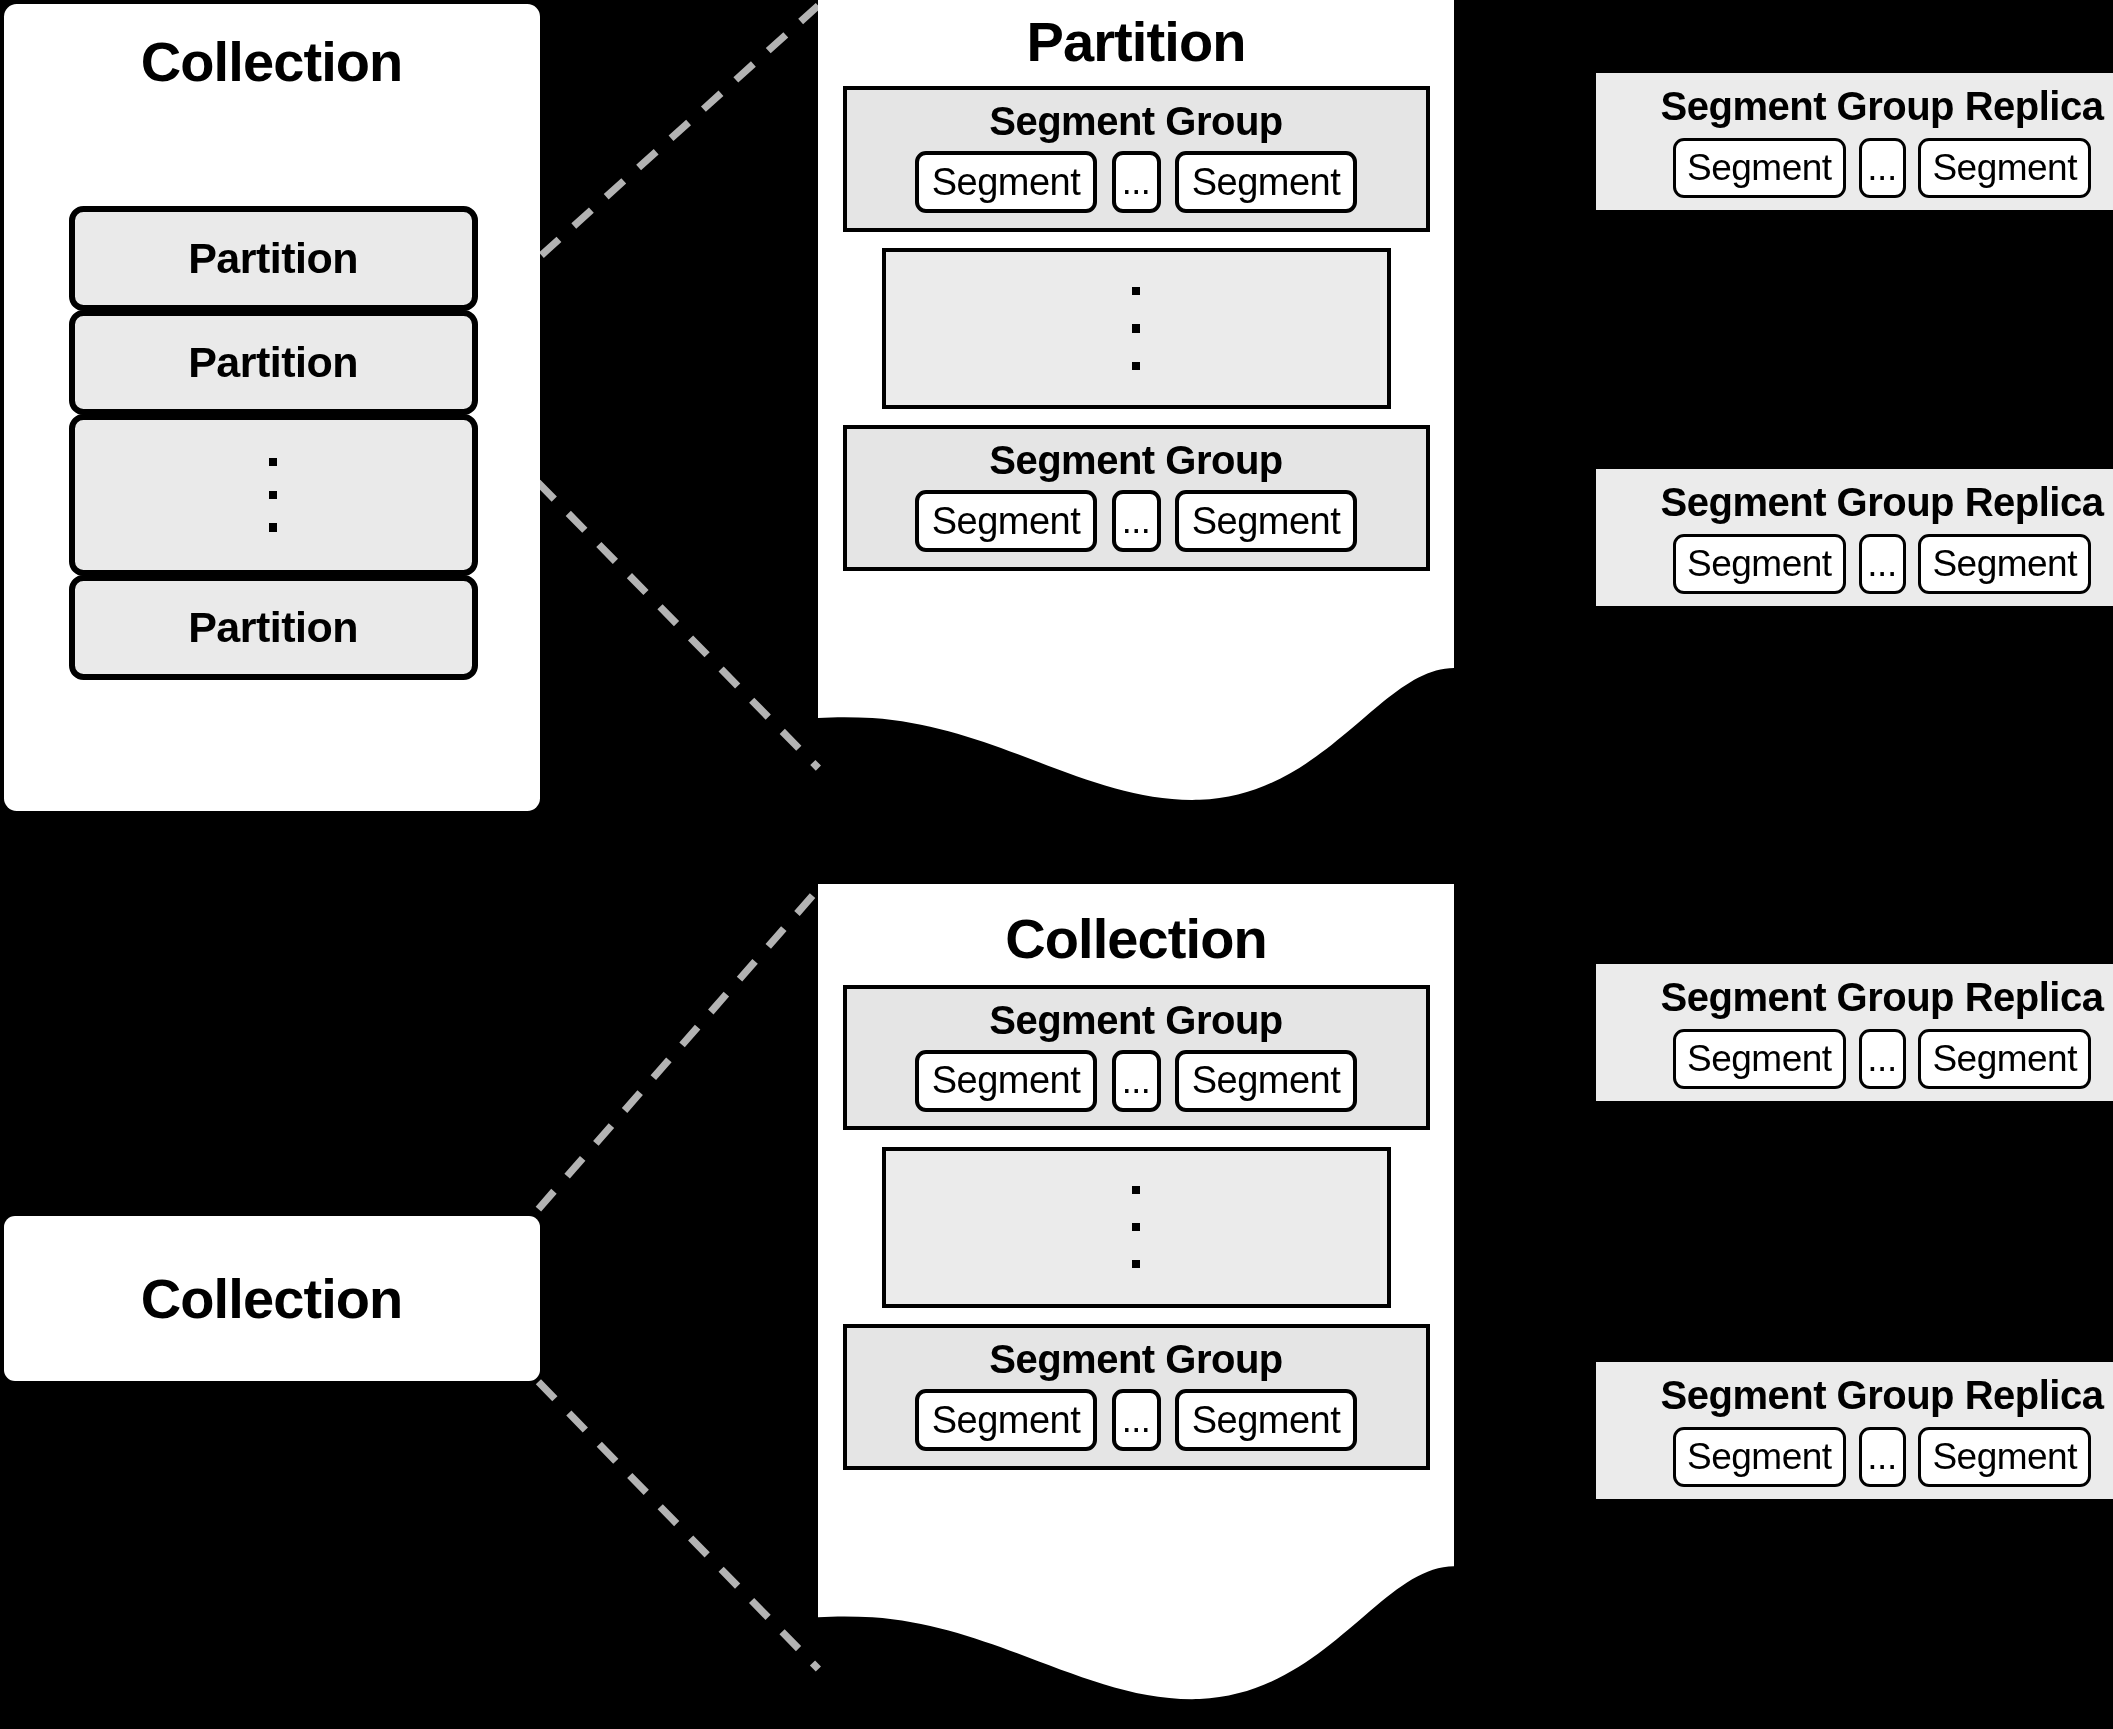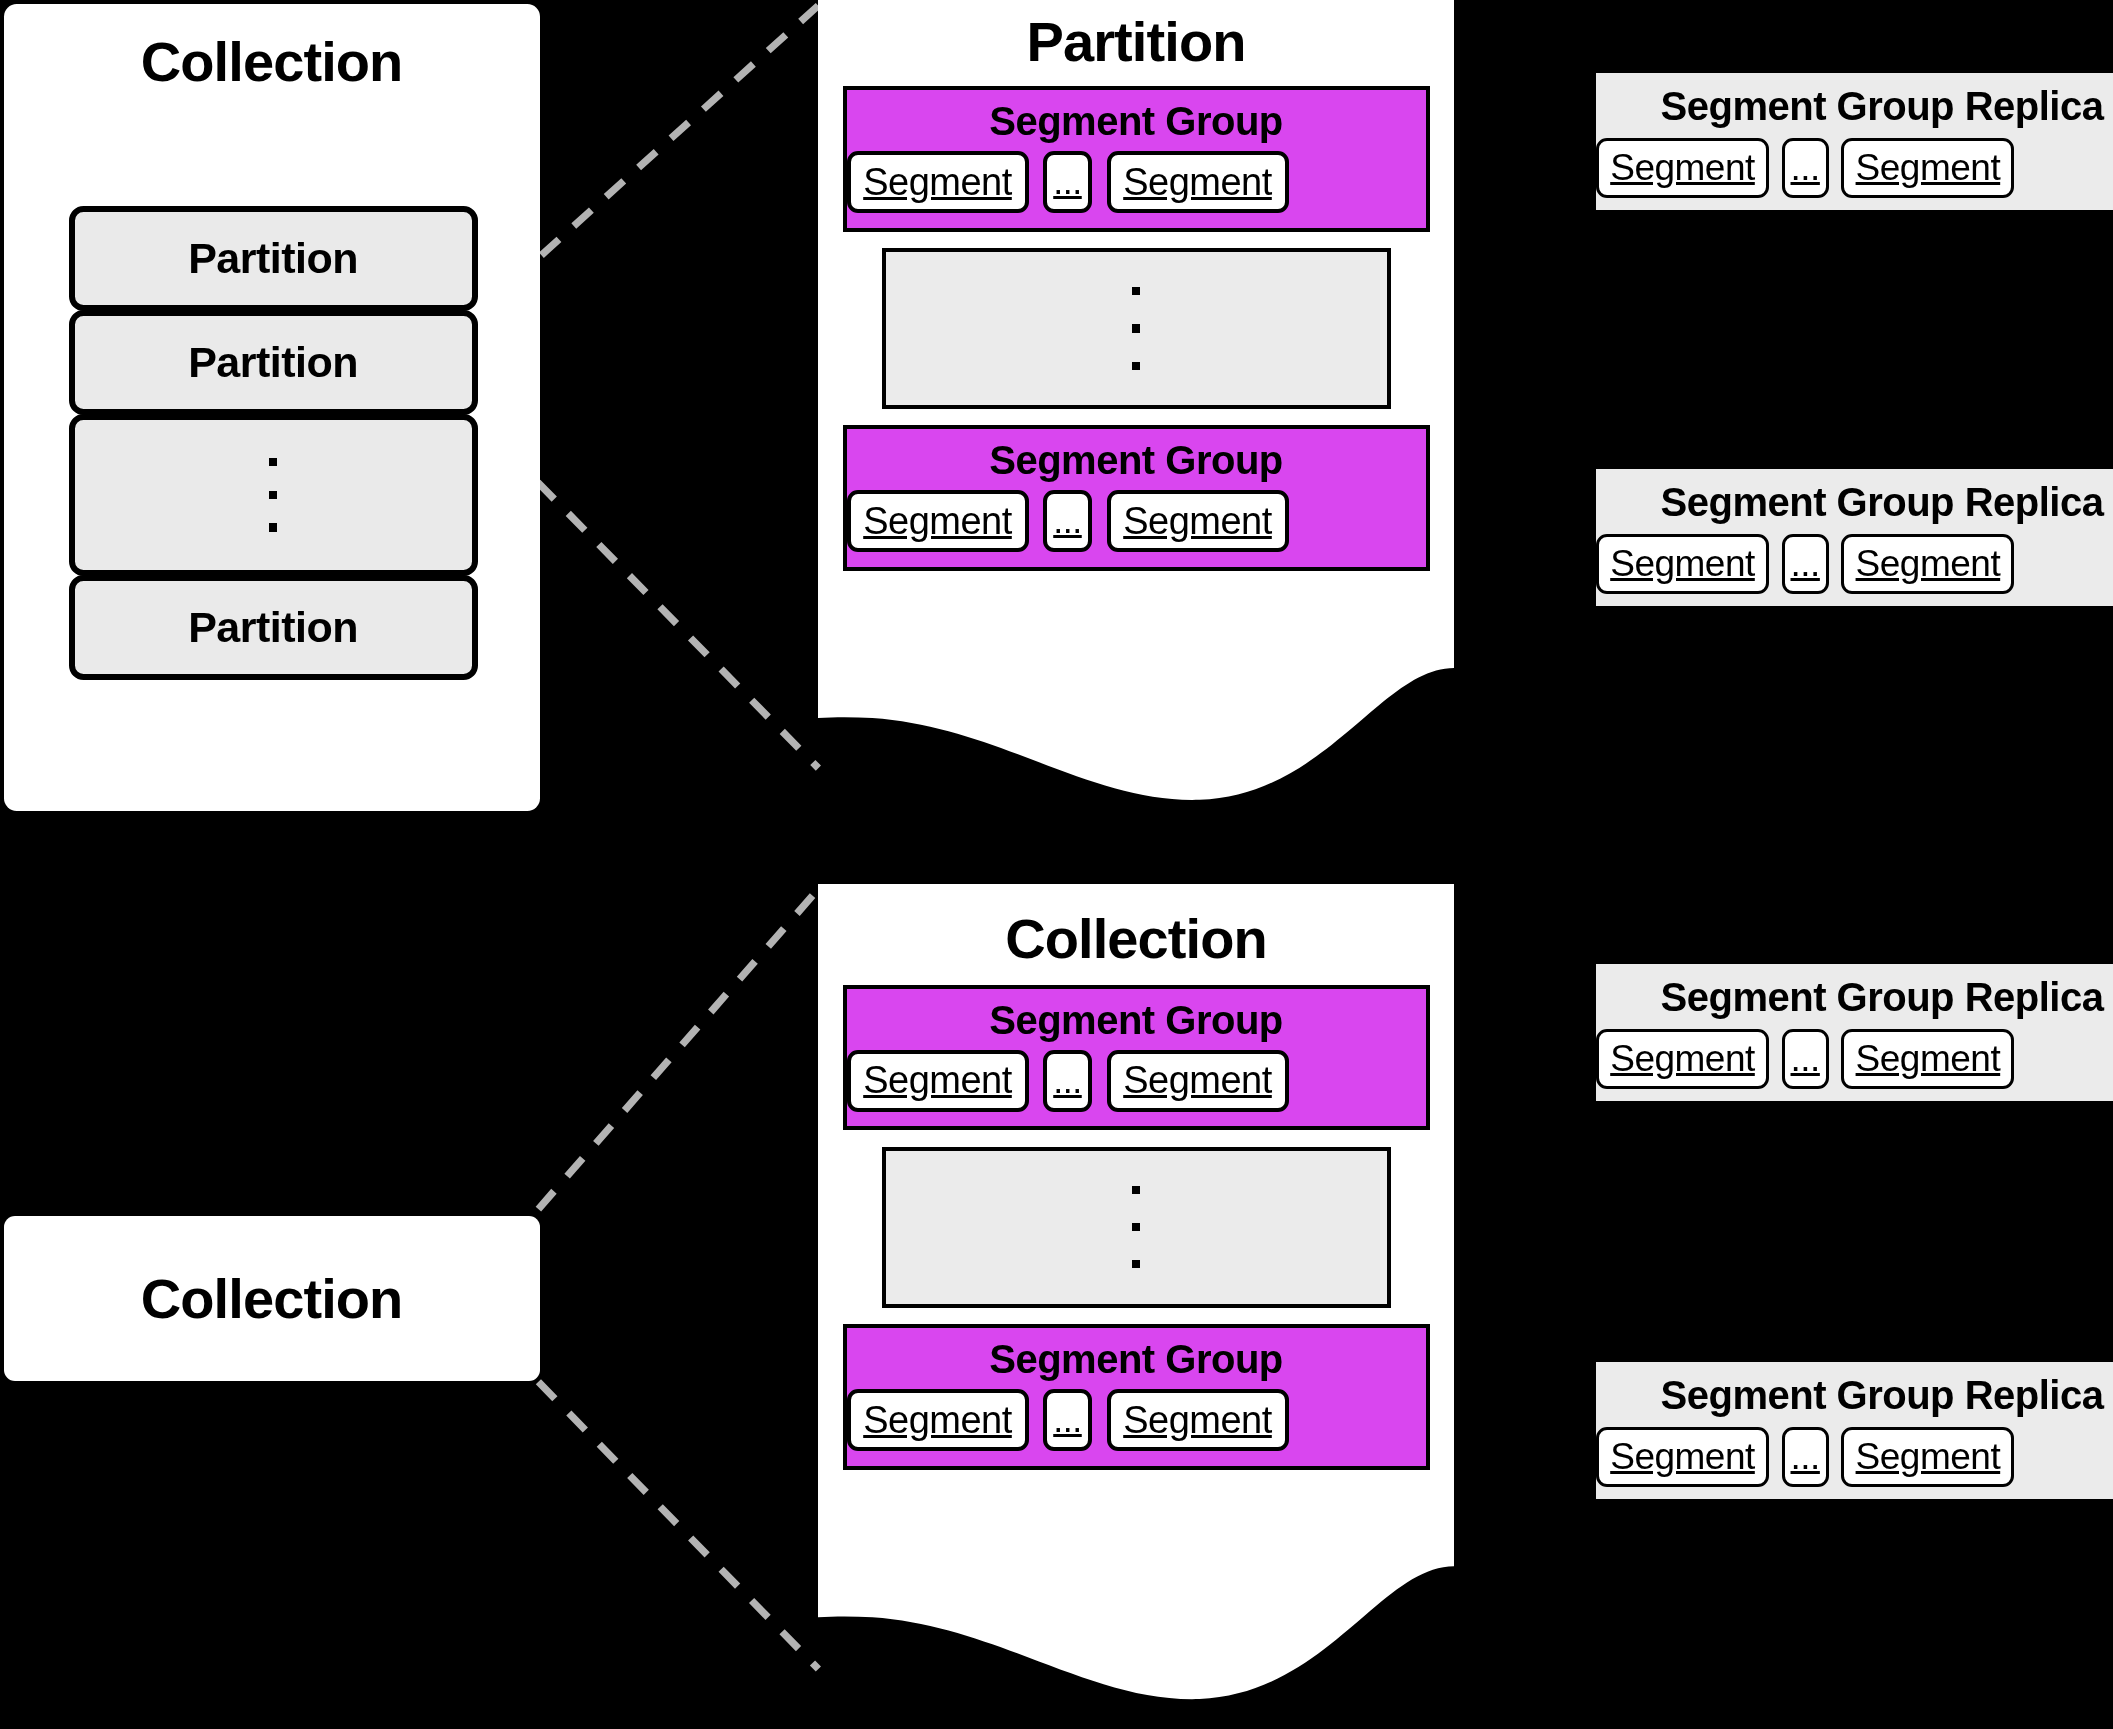--- a/index.html
+++ b/index.html
@@ -108,40 +108,40 @@
     font-size:56px;
     font-weight:bold;
     color:#000;
     letter-spacing:-0.9px;
     line-height:1.05;
   }
 
   
   .sg-box{
     box-sizing:border-box;
-    background:#d946ef;
+    background:#e5e5e5;
     border:4.5px solid #000;
     margin:0 auto;
     width:587px;
     padding:9px 0 14.5px 0;
   }
   .sg-title{
     text-align:center;
     font-size:40px;
     font-weight:bold;
     color:#000;
     letter-spacing:-0.5px;
     line-height:1.12;
     margin-bottom:7.3px;
   }
   .seg-row{
     display:flex;
     align-items:center;
+    justify-content:center;
     gap:14.5px;
-    text-decoration:underline;
   }
   .seg{
     box-sizing:border-box;
     background:#ffffff;
     border:4.5px solid #000;
     border-radius:11px;
     height:62px;
     min-width:182px;
     display:flex;
     align-items:center;

